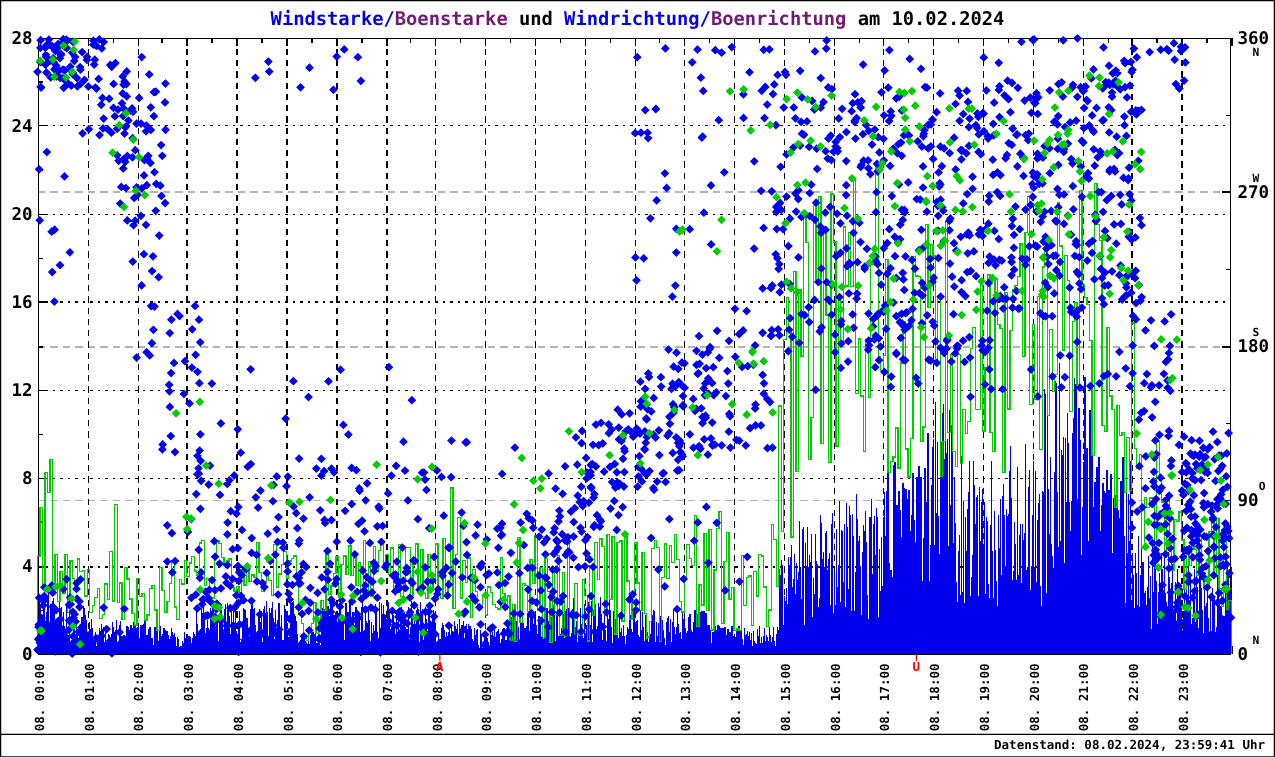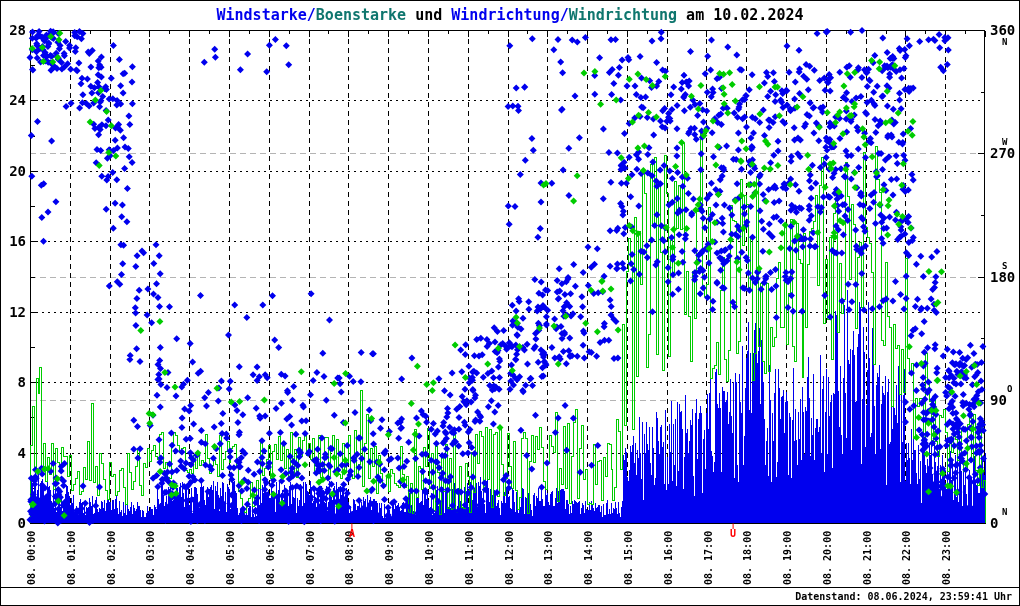--- a/index.html
+++ b/index.html
@@ -2,21 +2,21 @@
 <html><head>
 <meta charset="utf-8">
 <style>
   html,body{margin:0;padding:0;background:#ffffff;}
   .frame{position:relative;width:1020px;height:606px;background:#ffffff;overflow:hidden;
          font-family:"DejaVu Sans Mono","Liberation Mono",monospace;}
   svg{position:absolute;left:0;top:0;}
   .title{position:absolute;top:6px;left:0;width:1020px;text-align:center;
          font-weight:bold;font-size:15px;letter-spacing:0;white-space:pre;}
   .t-blue{color:#0000ee;margin-top:18px;}
-  .t-green{color:#0f766e;text-align:center;}
+  .t-green{color:#701a75;text-align:center;}
   .t-black{color:#000000;}
   .footer-left{position:absolute;top:591px;left:22px;font-weight:bold;font-size:10px;color:#000;}
   .footer-right{position:absolute;top:591px;right:8px;font-weight:bold;font-size:10px;color:#000;}
 </style>
 </head>
 <body>
 
 <div class="frame">
   <svg id="chart" width="1020" height="606" viewBox="0 0 1020 606">
       <g>
@@ -238,15 +238,15 @@
         <text transform="rotate(-90 910.4 585)" x="910.4" y="585" text-anchor="start" font-size="10">08. 22:00</text>
         <text transform="rotate(-90 950.2 585)" x="950.2" y="585" text-anchor="start" font-size="10">08. 23:00</text>
       </g>
       <g font-family="&quot;DejaVu Sans Mono&quot;,&quot;Liberation Mono&quot;,monospace" font-weight="bold">
         <line x1="351.9" y1="523.5" x2="351.9" y2="529" stroke="#ff0000" stroke-width="1"></line>
         <text x="351.9" y="537" text-anchor="middle" font-size="10" fill="#ff0000">A</text>
         <line x1="733.1" y1="523.5" x2="733.1" y2="529" stroke="#ff0000" stroke-width="1"></line>
         <text x="733.1" y="537" text-anchor="middle" font-size="10" fill="#ff0000">U</text>
       </g>
     </svg>
-  <div class="title"><span class="t-blue">Windstarke/</span><span class="t-green">Boenstarke</span><span class="t-black"> und </span><span class="t-blue">Windrichtung/</span><span class="t-green">Windrichtung</span><span class="t-black"> am 10.02.2024</span></div>
-  <div class="footer-right">Datenstand: 08.06.2024, 23:59:41 Uhr</div>
+  <div class="title"><span class="t-blue">Windstarke/</span><span class="t-green">Boenstarke</span><span class="t-black"> und </span><span class="t-blue">Windrichtung/</span><span class="t-green">Boenrichtung</span><span class="t-black"> am 10.02.2024</span></div>
+  <div class="footer-right">Datenstand: 08.02.2024, 23:59:41 Uhr</div>
 </div>
 
 </body></html>

